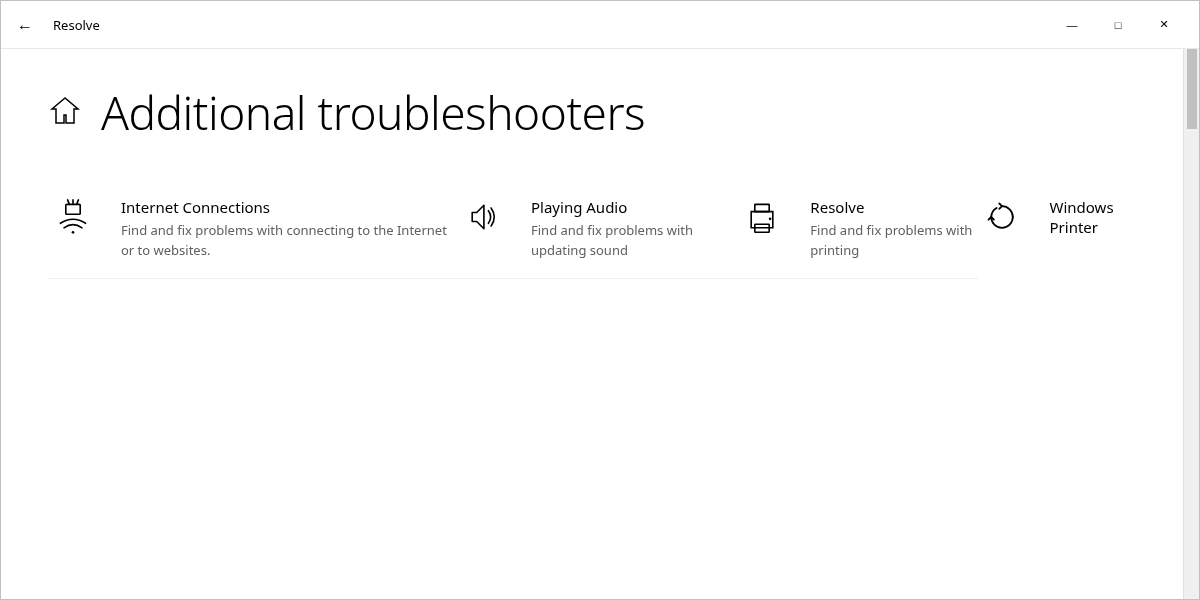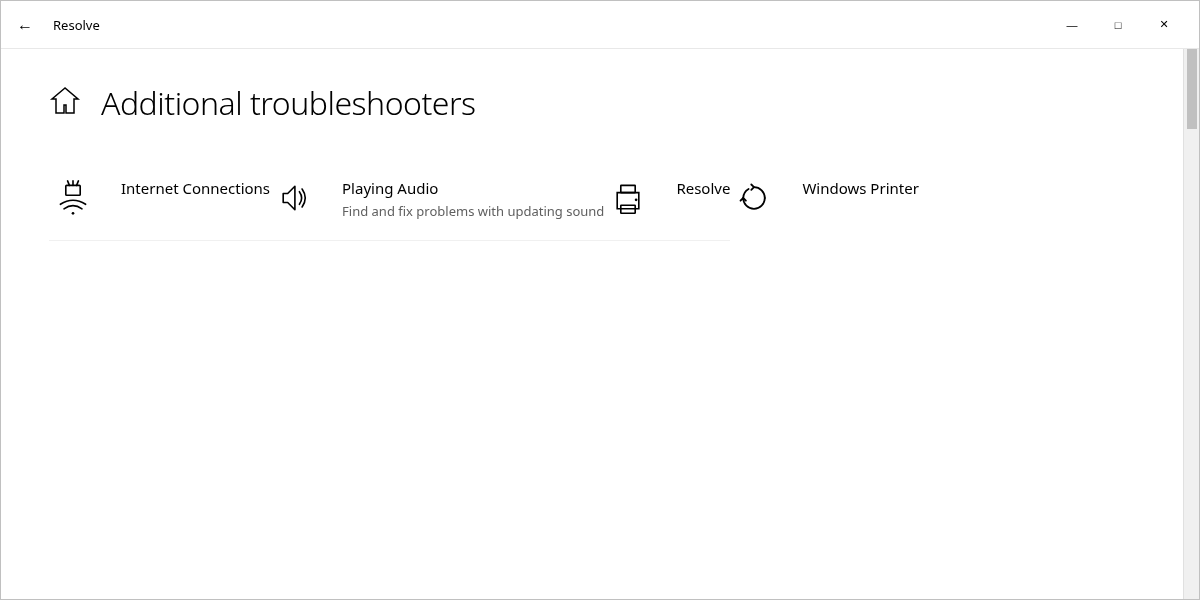--- a/index.html
+++ b/index.html
@@ -121,21 +121,21 @@
       margin-bottom: 36px;
     }
 
     .home-icon {
       font-size: 28px;
       color: #000;
       line-height: 1;
     }
 
     .page-title {
-      font-size: 32px;
+      font-size: 46px;
       font-weight: 300;
       color: #000;
       letter-spacing: -0.5px;
     }
 
     
     .troubleshooter-list {
       display: flex;
       gap: 0;
     }
@@ -225,20 +225,21 @@
               <line x1="20" y1="6" x2="20" y2="1" stroke="#000" stroke-width="1.8" stroke-linecap="round"></line>
               <line x1="24" y1="6" x2="26" y2="1" stroke="#000" stroke-width="1.8" stroke-linecap="round"></line>
 
               <path d="M6 27 Q20 18 34 27" stroke="#000" stroke-width="1.8" fill="none" stroke-linecap="round"></path>
               <path d="M10 32 Q20 25 30 32" stroke="#000" stroke-width="1.8" fill="none" stroke-linecap="round"></path>
               <circle cx="20" cy="37" r="1.5" fill="#000"></circle>
             </svg>
           </div>
           <div class="item-text">
             <div class="item-title">Internet Connections</div>
+            <div class="item-desc">Find and fix problems with connecting to the Internet or to websites.</div>
           </div>
         </div>
 
         <div class="troubleshooter-item">
           <div class="item-icon">
             <svg viewBox="0 0 40 40" fill="none" xmlns="http://www.w3.org/2000/svg">
 
               <path d="M8 15h5l8-8v26l-8-8H8V15z" stroke="#000" stroke-width="1.8" fill="none" stroke-linejoin="round"></path>
 
               <path d="M26 13 Q31 20 26 27" stroke="#000" stroke-width="1.8" fill="none" stroke-linecap="round"></path>
@@ -259,20 +260,21 @@
 
               <rect x="12" y="6" width="16" height="8" rx="0.5" stroke="#000" stroke-width="1.8" fill="none"></rect>
 
               <path d="M8 14h24v18H8V14z" stroke="#000" stroke-width="1.8" fill="none"></path>
 
               <circle cx="29" cy="22" r="1.5" fill="#000"></circle>
             </svg>
           </div>
           <div class="item-text">
             <div class="item-title">Resolve</div>
+            <div class="item-desc">Find and fix problems with printing</div>
           </div>
         </div>
 
         <div class="troubleshooter-item">
           <div class="item-icon">
             <svg viewBox="0 0 40 40" fill="none" xmlns="http://www.w3.org/2000/svg">
 
               <path d="M20 8 A12 12 0 0 1 32 20" stroke="#000" stroke-width="2" fill="none" stroke-linecap="round"></path>
               <path d="M32 20 A12 12 0 0 1 8 20" stroke="#000" stroke-width="2" fill="none" stroke-linecap="round"></path>
               <path d="M8 20 A12 12 0 0 1 14 10" stroke="#000" stroke-width="2" fill="none" stroke-linecap="round"></path>

